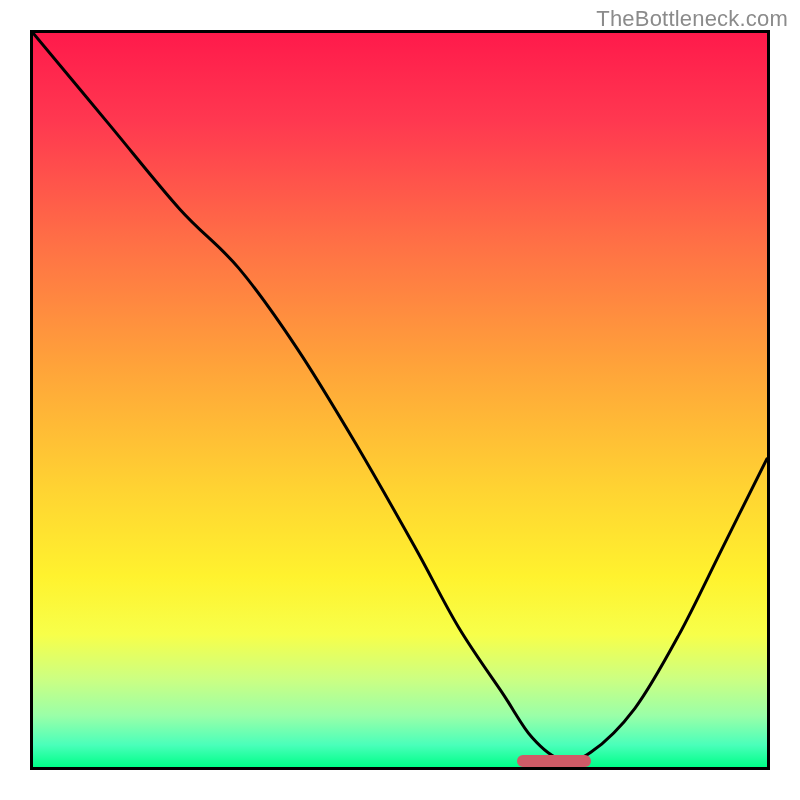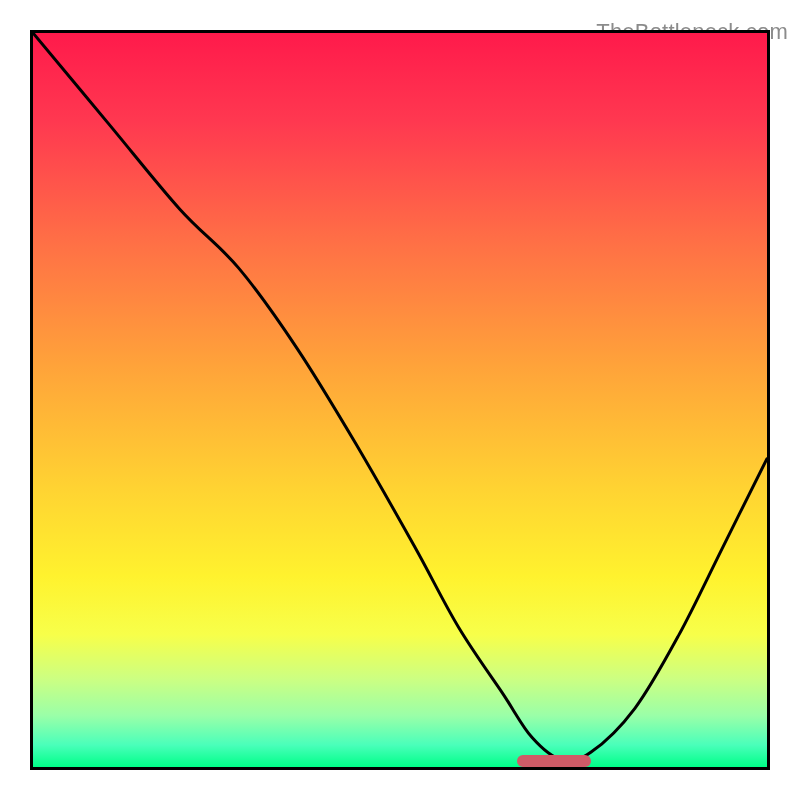--- a/index.html
+++ b/index.html
@@ -4,21 +4,21 @@
 <style>
   html, body {
     margin: 0;
     padding: 0;
     width: 800px;
     height: 800px;
     background: #ffffff;
   }
   .watermark {
     position: absolute;
-    top: 19px;
+    top: 6px;
     right: 12px;
     font-family: Arial, Helvetica, sans-serif;
     font-size: 22px;
     color: #8b8b8b;
     font-weight: 500;
     letter-spacing: 0.2px;
   }
   .frame {
     position: absolute;
     top: 30px;

